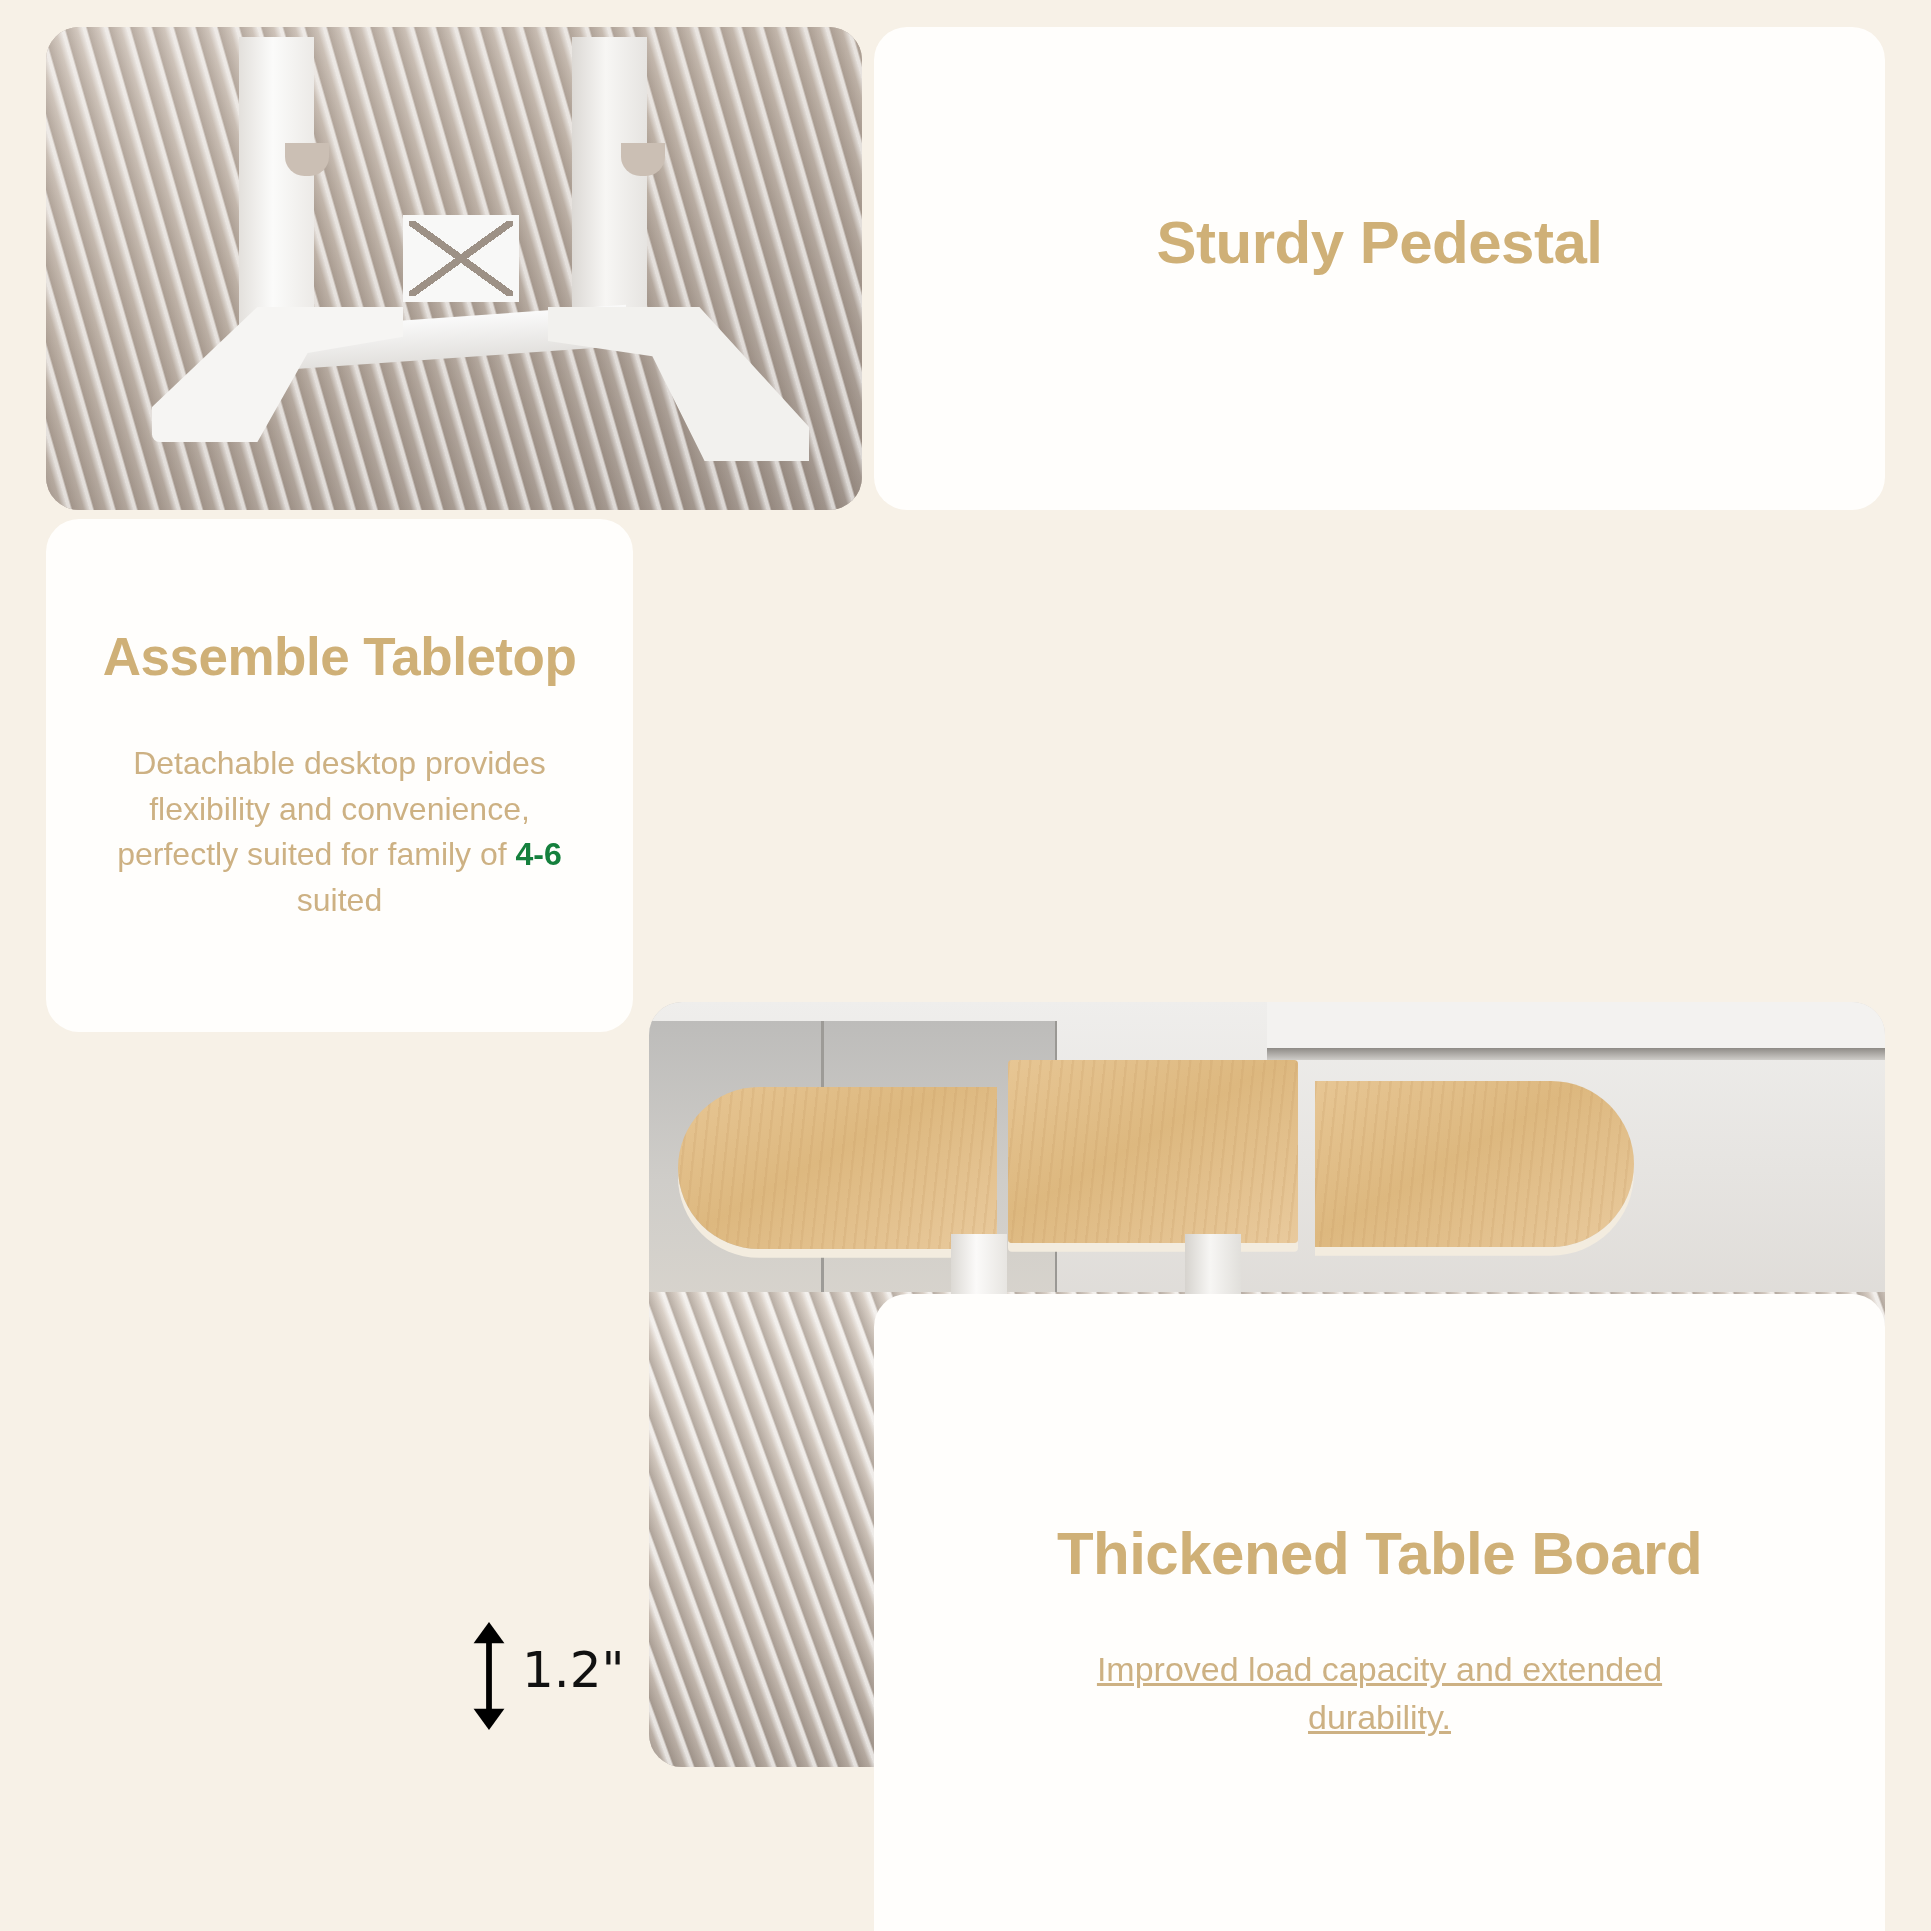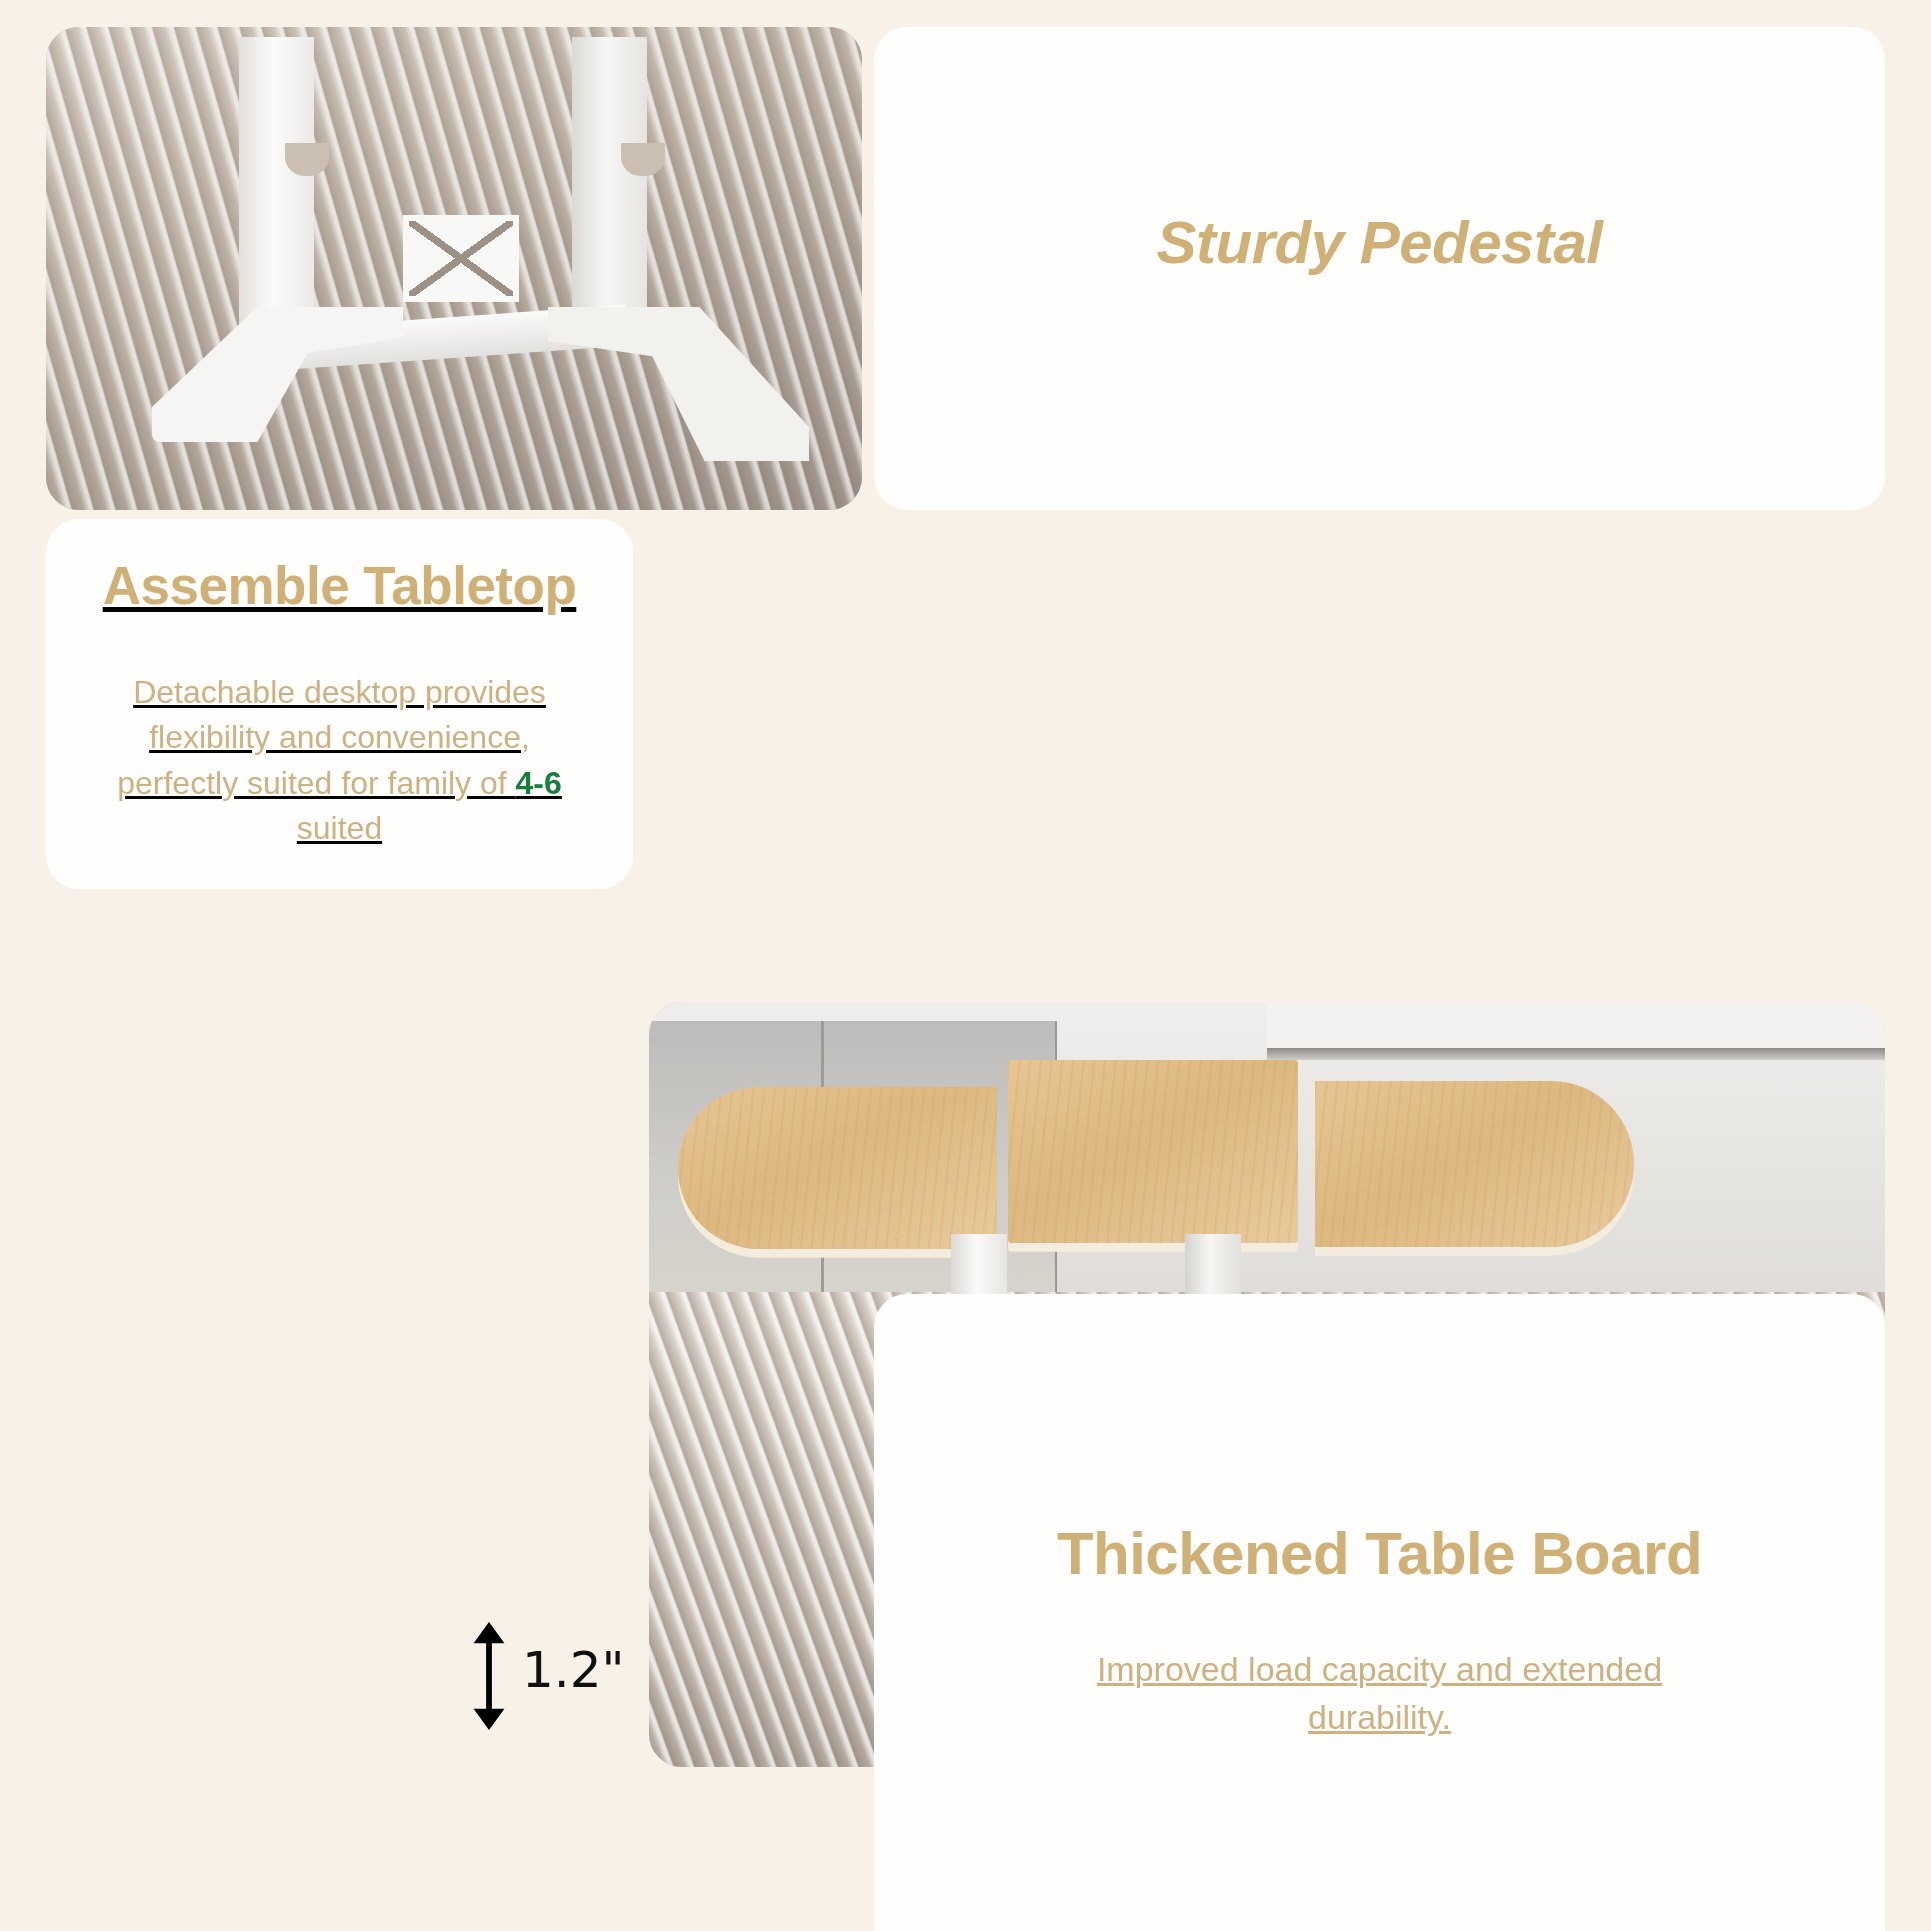--- a/index.html
+++ b/index.html
@@ -41,25 +41,25 @@
     line-height:1.42;
     margin:0;
     font-weight:400;
   }
   .accent{color:#15803d;font-weight:bold;}
 
   
   #photo-pedestal{left:46px;top:27px;width:816px;height:483px;
     background:#b9ada3;}
   #card-sturdy{left:874px;top:27px;width:1011px;height:483px;padding:0 68px;}
-  #card-sturdy .title{font-size:60px;margin-bottom:50px;font-style:italic;}
+  #card-sturdy .title{font-size:60px;margin-bottom:50px;}
   #card-sturdy .body{font-size:34px;max-width:618px;}
 
   
-  #card-assemble{left:46px;top:519px;width:587px;height:370px;padding:8px 39px;text-decoration:underline;}
+  #card-assemble{left:46px;top:519px;width:587px;height:513px;padding:8px 39px;}
   #card-assemble .title{font-size:53px;margin-bottom:56px;}
   #card-assemble .body{font-size:32px;max-width:454px;}
   #photo-tabletop{left:649px;top:519px;width:1236px;height:765px;background:#cfcac5;}
   #card-thickened{left:874px;top:1294px;width:1011px;height:676px;padding:0 68px;}
   #card-thickened .title{font-size:60px;margin-bottom:58px;}
   #card-thickened .body{font-size:34px;max-width:618px;text-decoration:underline;}
 
   
   .ribbed{
     position:absolute;inset:0;

